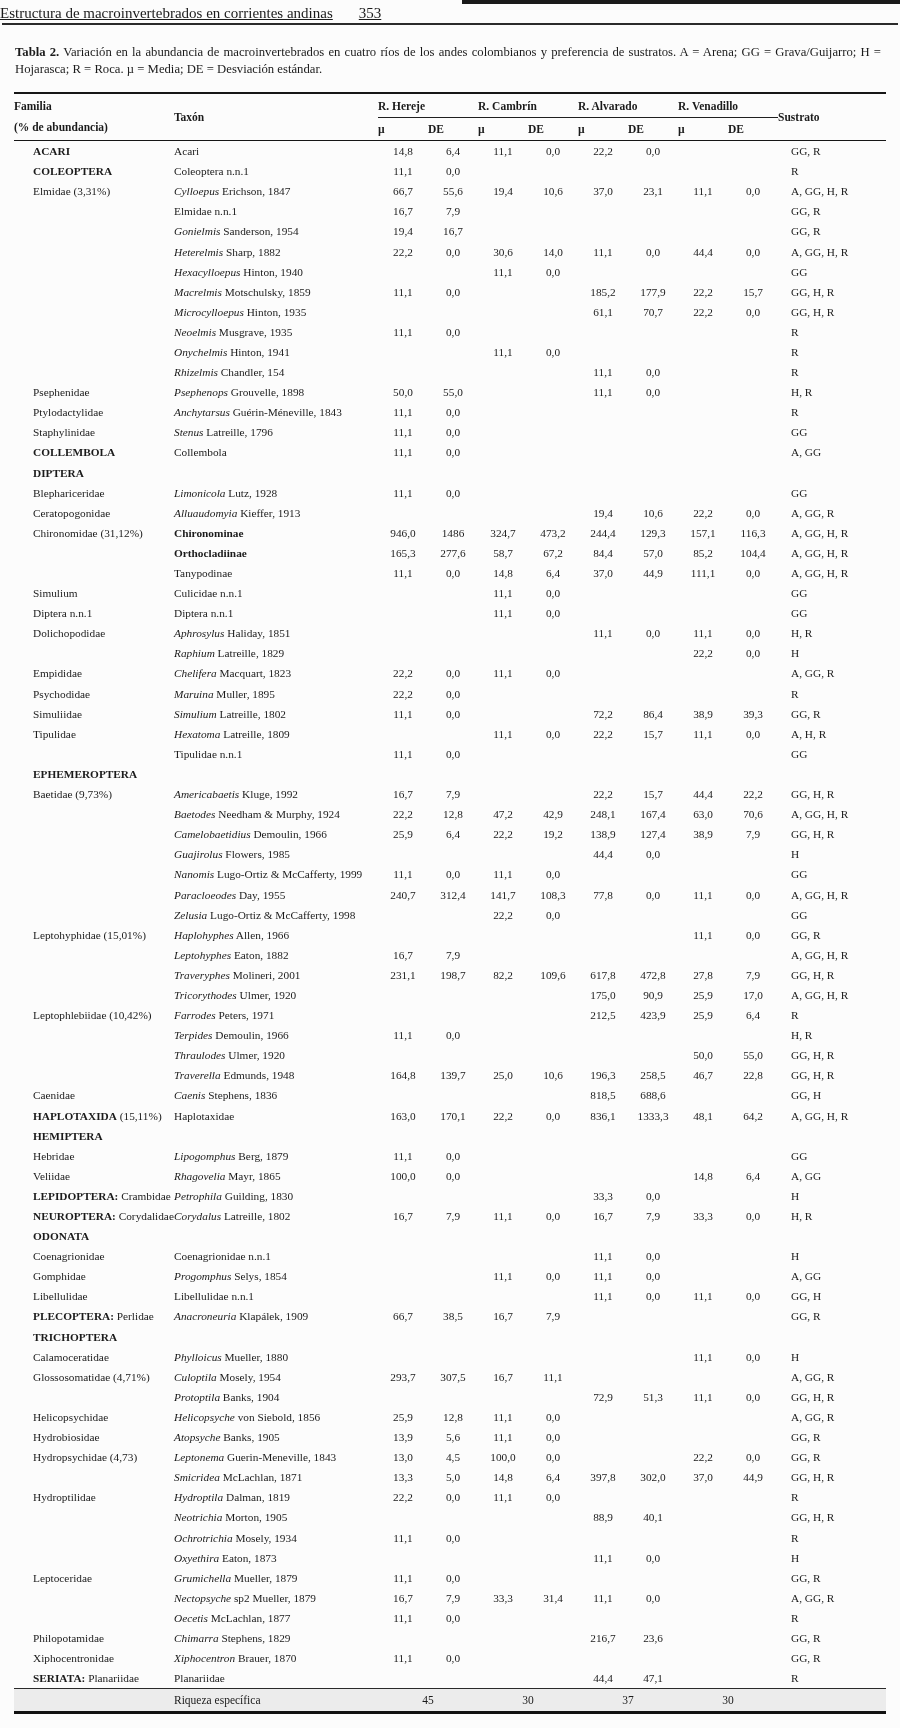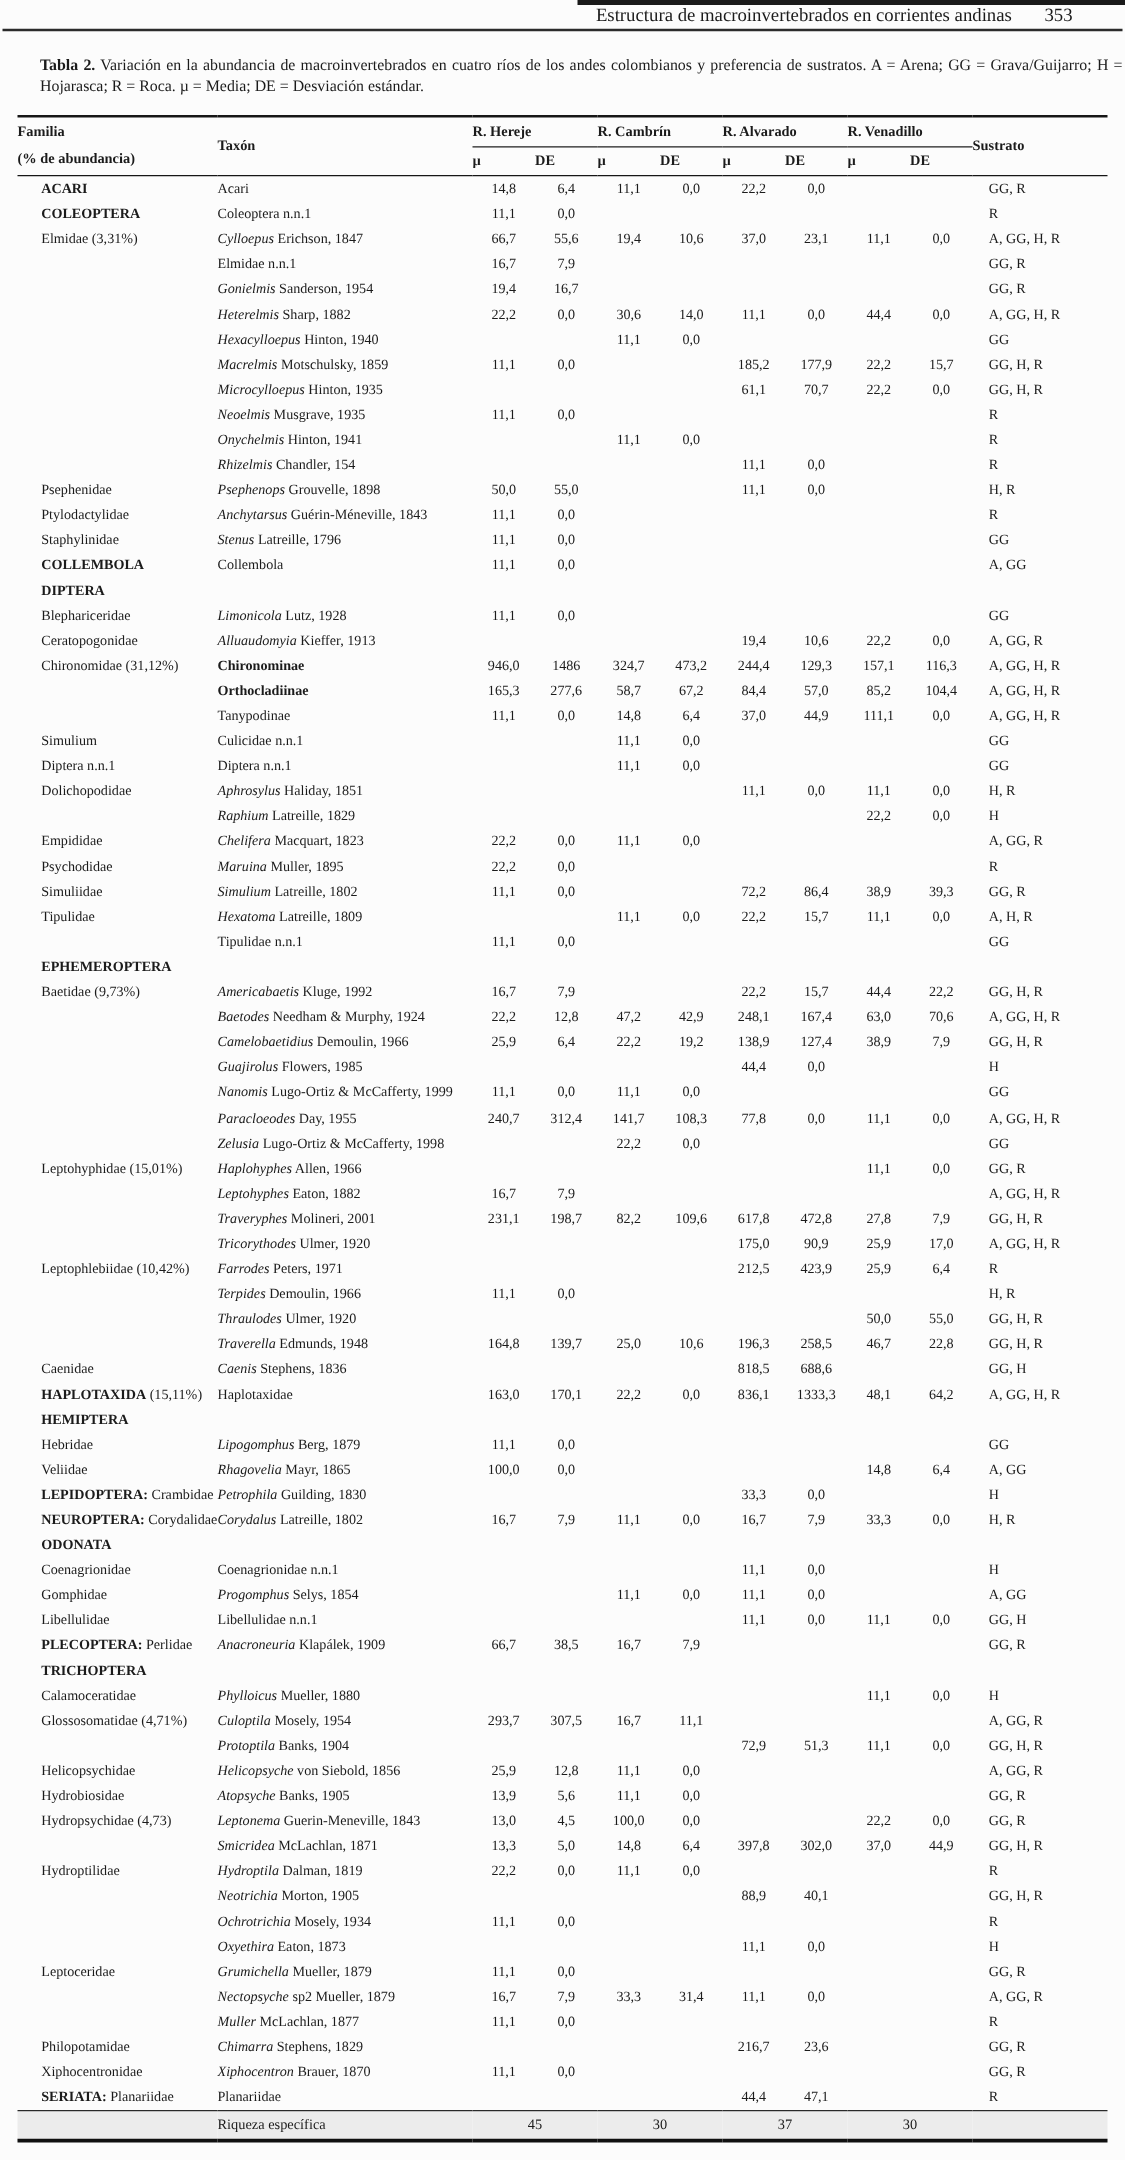--- a/index.html
+++ b/index.html
@@ -2,24 +2,24 @@
 <html><head>
 <meta charset="utf-8">
 <style>
   html,body{margin:0;padding:0;}
   body{
     width:900px;height:1728px;position:relative;overflow:hidden;
     background:#fcfcfc;color:#1b1b1b;
     font-family:"Liberation Serif","DejaVu Serif",serif;
   }
   .top-bar{position:absolute;left:462px;top:0;width:438px;height:4px;background:#1a1a1a;}
-  .pagehead{position:absolute;top:5px;left:0;width:858px;text-align:right;font-size:15px;white-space:nowrap;}
+  .pagehead{position:absolute;top:5px;left:0;width:858px;text-align:left;font-size:15px;white-space:nowrap;text-decoration:underline;}
   .pagehead .pageno{margin-left:26px;}
   .head-rule{position:absolute;top:23px;left:2px;width:896px;height:2px;background:#2b2b2b;}
-  .caption{position:absolute;top:44px;left:32px;width:866px;font-size:12.7px;line-height:16.6px;text-align:justify;}
+  .caption{position:absolute;top:44px;left:15px;width:866px;font-size:12.7px;line-height:16.6px;text-align:justify;}
   .b{font-weight:bold;}
   .i{font-style:italic;font-family:Liberation Serif, serif;}
 
   table.main{
     position:absolute;top:92px;left:14px;width:872px;
     border-collapse:collapse;table-layout:fixed;
     border-top:2.5px solid #161616;
   }
   thead{border-bottom:1.5px solid #161616;}
   thead th{font-weight:bold;font-size:11.5px;padding:0;vertical-align:middle;text-align:left;white-space:nowrap;}
@@ -1032,21 +1032,21 @@
         <td class="c-num">33,3</td>
         <td class="c-num">31,4</td>
         <td class="c-num">11,1</td>
         <td class="c-num">0,0</td>
         <td class="c-num"></td>
         <td class="c-num"></td>
         <td class="c-sus">A, GG, R</td>
       </tr>
       <tr>
         <td class="c-fam"></td>
-        <td class="c-tax"><span class="i">Muller</span> McLachlan, 1877</td>
+        <td class="c-tax"><span class="i">Oecetis</span> McLachlan, 1877</td>
         <td class="c-num">11,1</td>
         <td class="c-num">0,0</td>
         <td class="c-num"></td>
         <td class="c-num"></td>
         <td class="c-num"></td>
         <td class="c-num"></td>
         <td class="c-num"></td>
         <td class="c-num"></td>
         <td class="c-sus">R</td>
       </tr>

